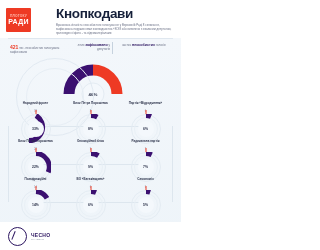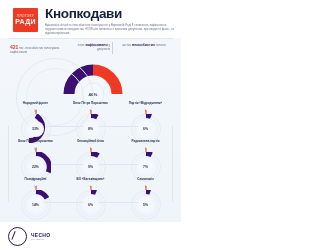--- a/index.html
+++ b/index.html
@@ -17,22 +17,23 @@
     box-sizing:border-box;
   }
 
   
   .header{
     position:relative;
     height:38px;
     background:#ffffff;
     display:flex;
     align-items:flex-start;
-    padding:5px 6px 0 13px;
+    padding:5px 6px 0 6px;
     box-sizing:border-box;
+    gap:18px;
   }
   .logo{
     width:25px;height:24px;
     background:#ee3a24;
     display:flex;flex-direction:column;
     align-items:center;justify-content:center;
     flex:0 0 auto;
     margin-top:3px;
     border-radius:1px;
   }

